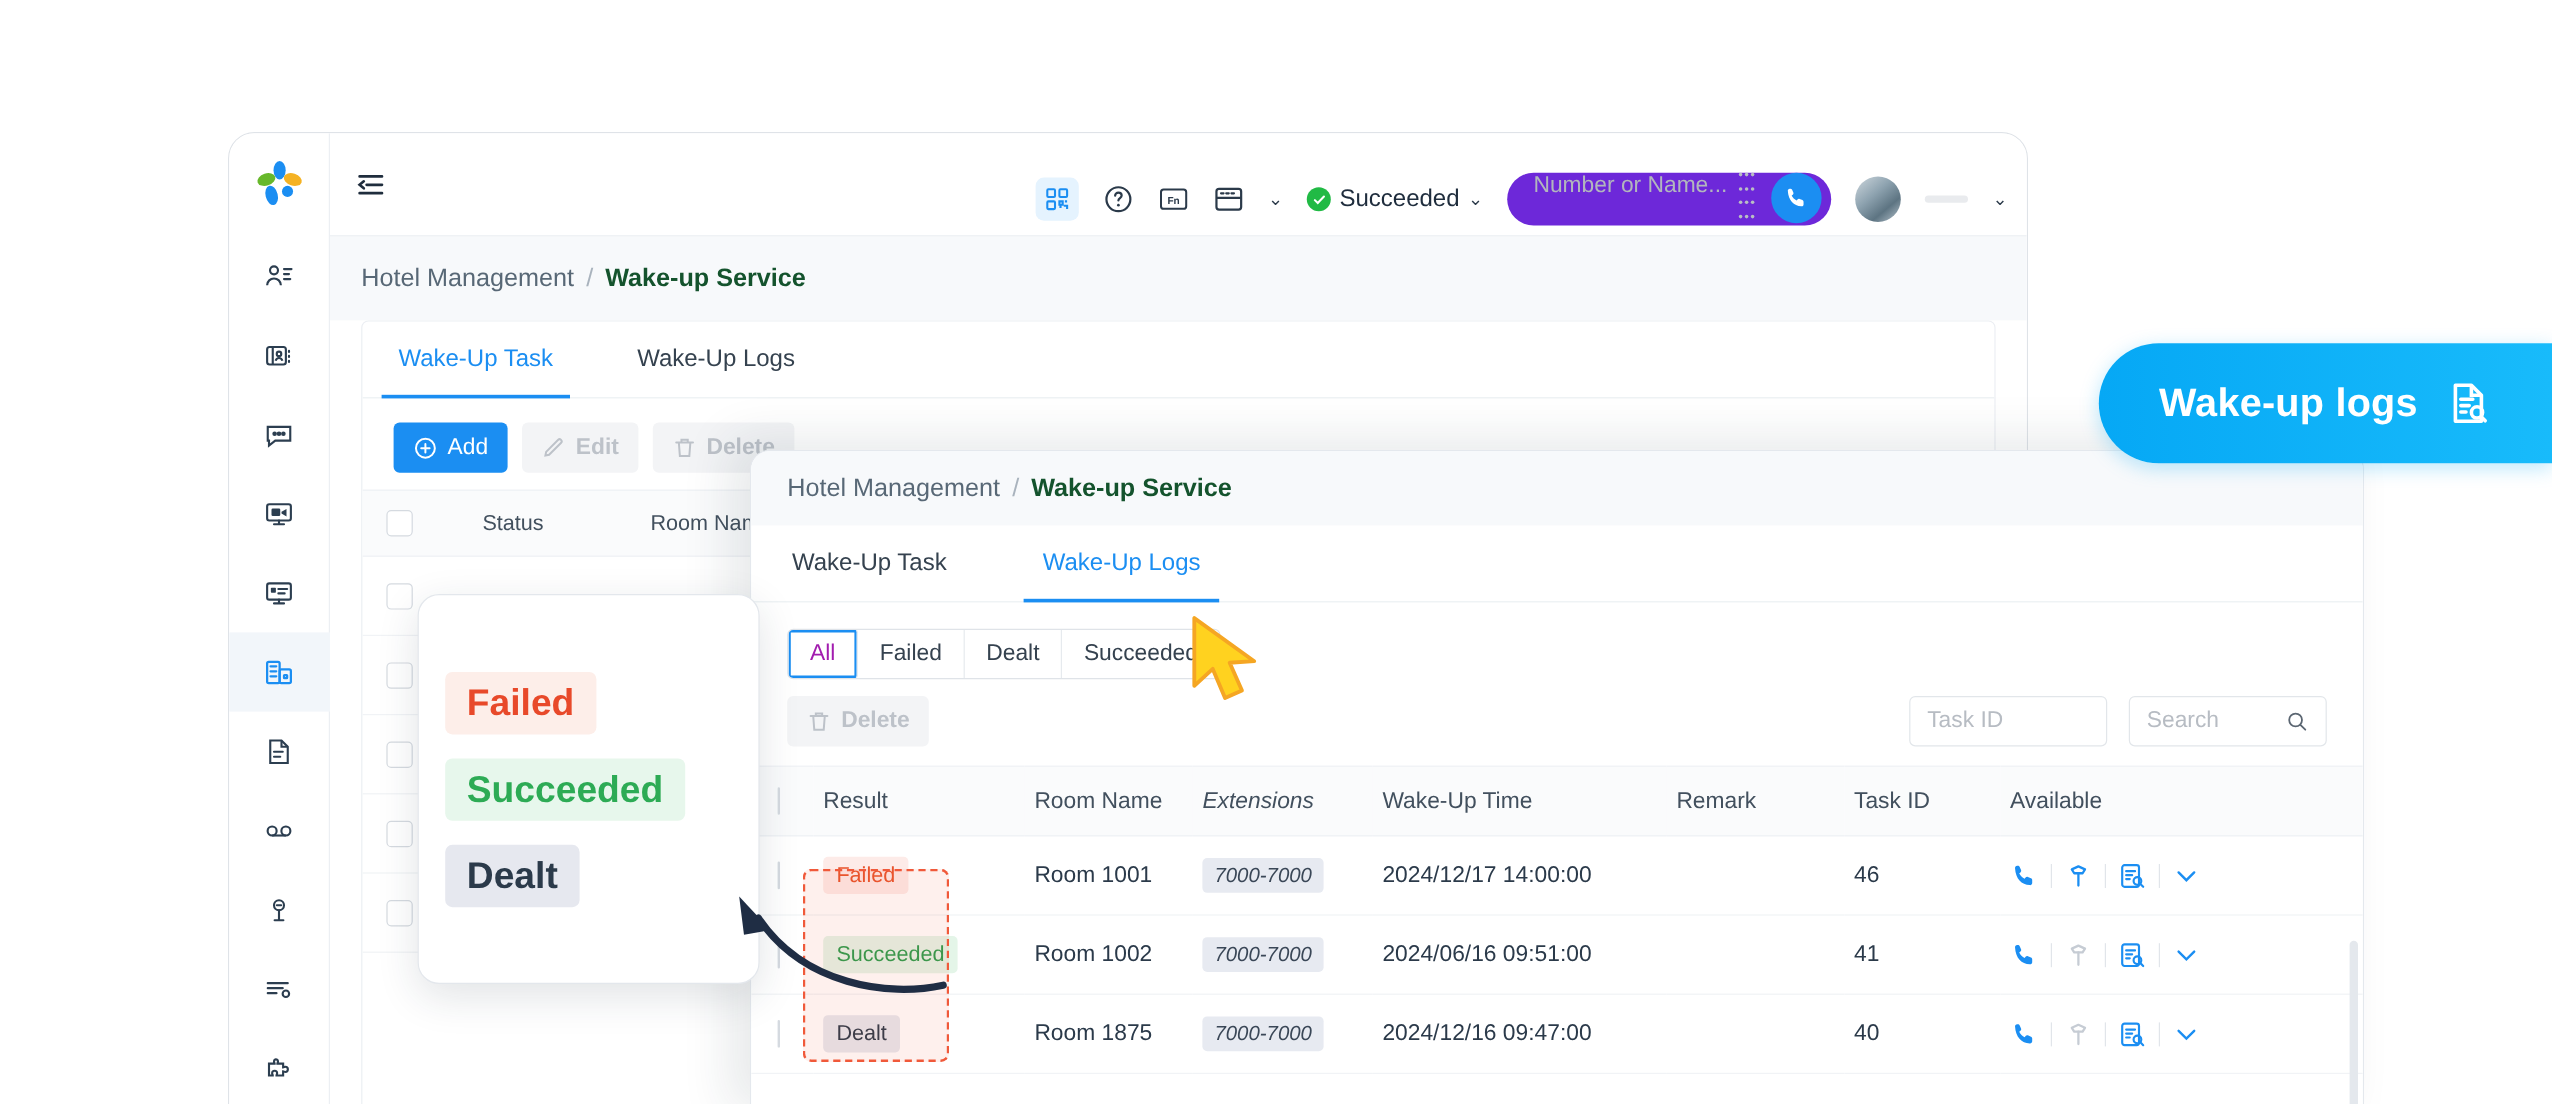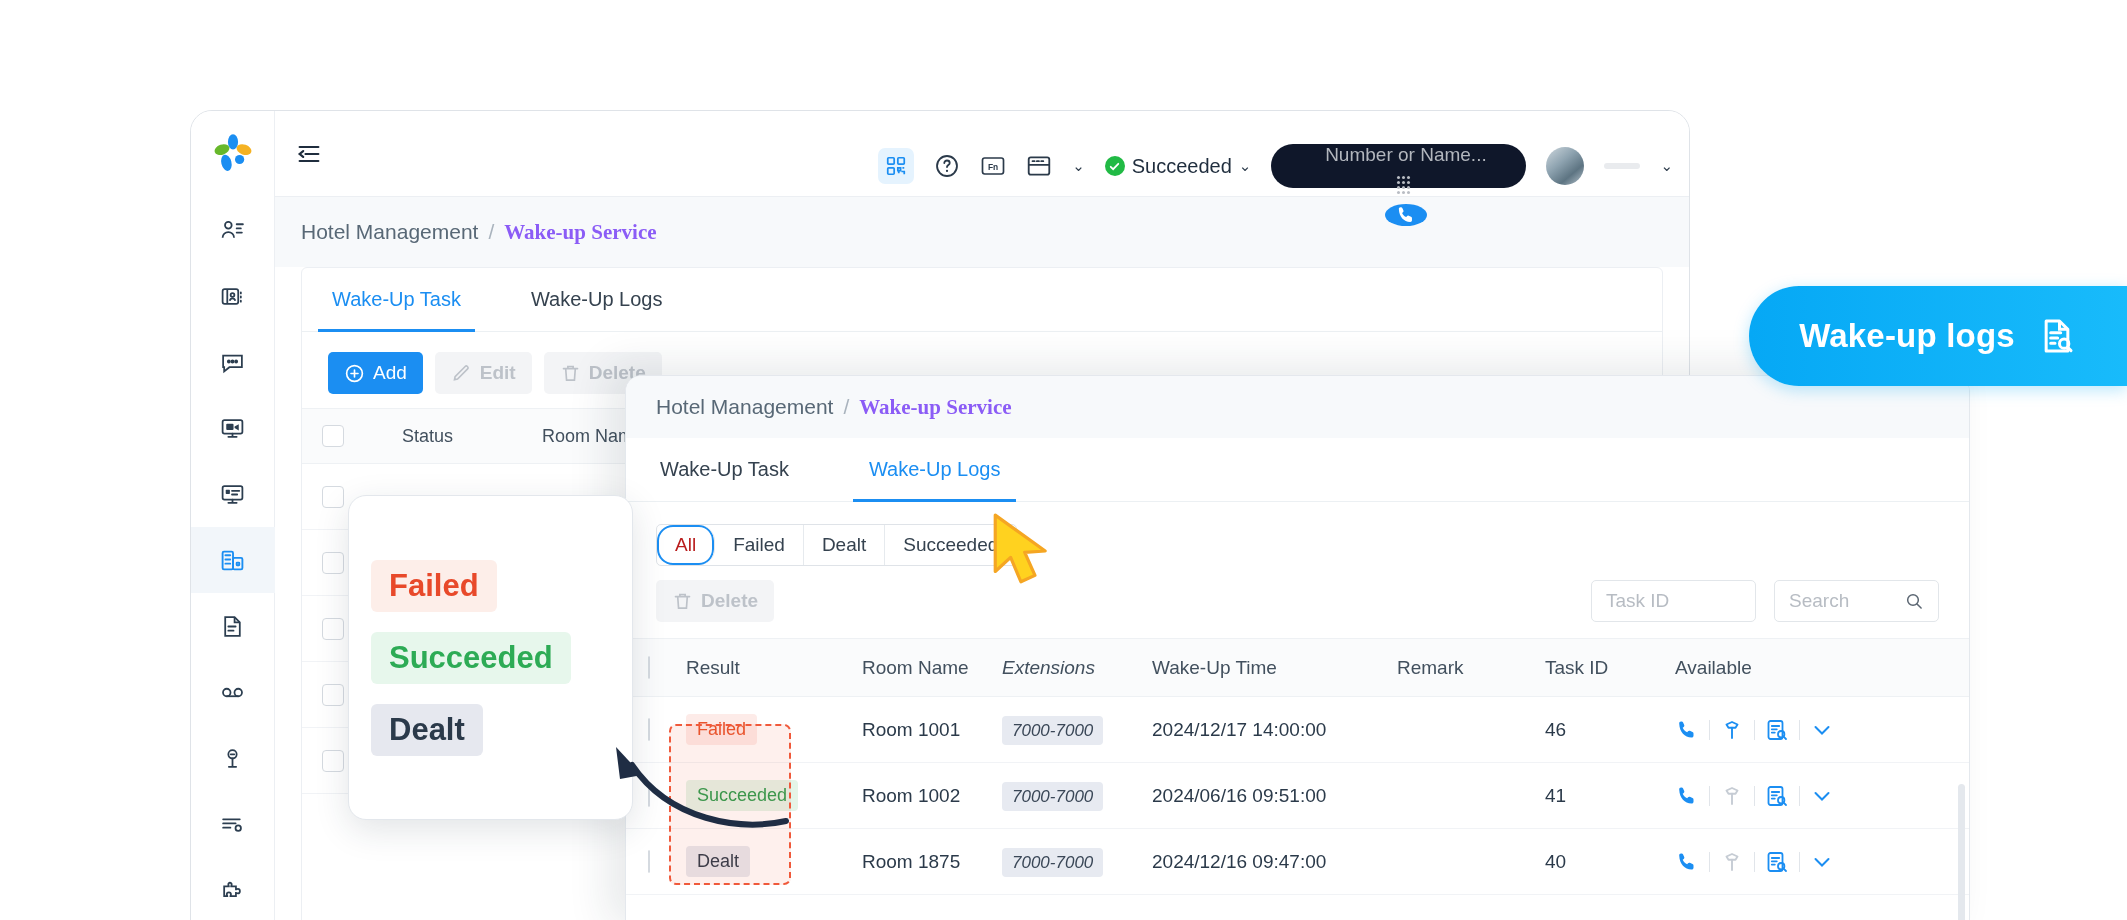--- a/index.html
+++ b/index.html
@@ -42,39 +42,39 @@
   }
   .tb-ico{ color:#2b3a4a; display:flex; align-items:center; justify-content:center;}
   .tb-ico svg{ width:26px; height:26px; }
   .tb-ico.qr{ background:#e5f3fe; border-radius:7px; width:36px;height:36px; color:#1b8ef2;}
   .tb-ico.qr svg{ width:22px;height:22px;}
   .avail{ display:flex; align-items:center; gap:7px; font-size:20px; color:#1f2d3d; }
   .avail .dot{ width:20px;height:20px; border-radius:50%; background:#21ba45; display:flex;align-items:center;justify-content:center;}
   .avail .dot svg{width:13px;height:13px;color:#fff;}
   .chev{ font-size:15px; color:#2b3a4a; }
   #dial-box{
-    display:flex; align-items:center; background:#0f172a; border-radius:22px;
-    height:44px; padding:0 8px 0 22px; min-width:255px; gap:10px;flex-direction:column;
+    display:flex; background:#6d28d9; border-radius:22px;
+    height:44px; padding:0 8px 0 22px; min-width:255px; gap:10px;
   }
   #dial-box .ph{ color:#b2b6bd; font-size:19px; flex:1;}
   .dotgrid{ display:grid; grid-template-columns:repeat(3,3px); gap:2px; margin-right:4px;}
   .dotgrid i{ width:3px;height:3px;background:#b9bdc4;border-radius:50%; display:block;}
   #call-btn{ width:42px;height:42px;border-radius:50%;background:#1b8ef2;display:flex;align-items:center;justify-content:center;color:#fff;}
   #call-btn svg{width:22px;height:22px;}
   #avatar{ width:38px;height:38px;border-radius:50%;
     background:linear-gradient(140deg,#cfd8de 0%,#8ea3b0 40%,#5d7482 70%,#b9c6cf 100%);}
   #user-bar{ width:36px;height:6px;background:#e9ebee;border-radius:3px;}
 
   #bc-bar{
     height:70px; display:flex; align-items:center; padding:0 26px;
     background:#f7f9fb; font-size:21px;
   }
   .bc-parent{ color:#586876; }
   .bc-sep{ color:#a9b3bd; margin:0 10px;}
-  .bc-cur{ color:#8b5cf6; font-weight:bold;font-family:Liberation Serif, serif; }
+  .bc-cur{ color:#14532d; font-weight:bold; }
 
   #app-card{
     margin:0 26px; background:#fff; border:1px solid #eceff3; border-radius:6px;
     height:760px; overflow:hidden;
   }
   .tabrow{ display:flex; border-bottom:1px solid #ecf0f3; padding:0 26px; }
   .tab{ padding:20px 4px; margin-right:62px; font-size:20px; color:#35424f; position:relative;}
   .tab.active{ color:#1b8ef2; }
   .tab.active:after{ content:""; position:absolute; left:-10px; right:-10px; bottom:-1px; height:3px; background:#1b8ef2;}
 
@@ -112,21 +112,21 @@
   #front-body{ background:#fff; height:100%; }
   .f-tabrow{ display:flex; border-bottom:1px solid #ecf0f3; padding:0 30px; }
   .f-tab{ padding:20px 4px; margin-right:72px; font-size:20px; color:#35424f; position:relative;}
   .f-tab.active{ color:#1b8ef2;}
   .f-tab.active:after{ content:""; position:absolute; left:-12px; right:-12px; bottom:-1px; height:3px; background:#1b8ef2;}
 
   .seg{ display:flex; margin:22px 30px 0; border:1px solid #dfe3e8; border-radius:5px; overflow:hidden; width:max-content;}
   .seg div{ padding:0 18px; height:40px; display:flex;align-items:center; font-size:19px; color:#35424f;
             border-right:1px solid #e6eaee;}
   .seg div:last-child{border-right:none;}
-  .seg div.on{ color:#b91c1c; box-shadow:inset 0 0 0 2px #1b8ef2; border-radius:16px;}
+  .seg div.on{ color:#a21caf; box-shadow:inset 0 0 0 2px #1b8ef2; border-radius:2px;}
 
   .act-row{ display:flex; align-items:center; padding:14px 30px 16px; }
   .spacer{flex:1;}
   .inp{ height:42px; border:1px solid #e2e6ea; border-radius:5px; display:flex; align-items:center;
         padding:0 14px; font-size:19px; color:#b7bcc3; background:#fff; }
   #task-id-input{ width:165px; margin-right:18px;}
   #search-input{ width:165px; justify-content:space-between; }
   #search-input svg{ width:20px;height:20px; color:#5b6672;}
 
   table{ width:100%; border-collapse:collapse; }

